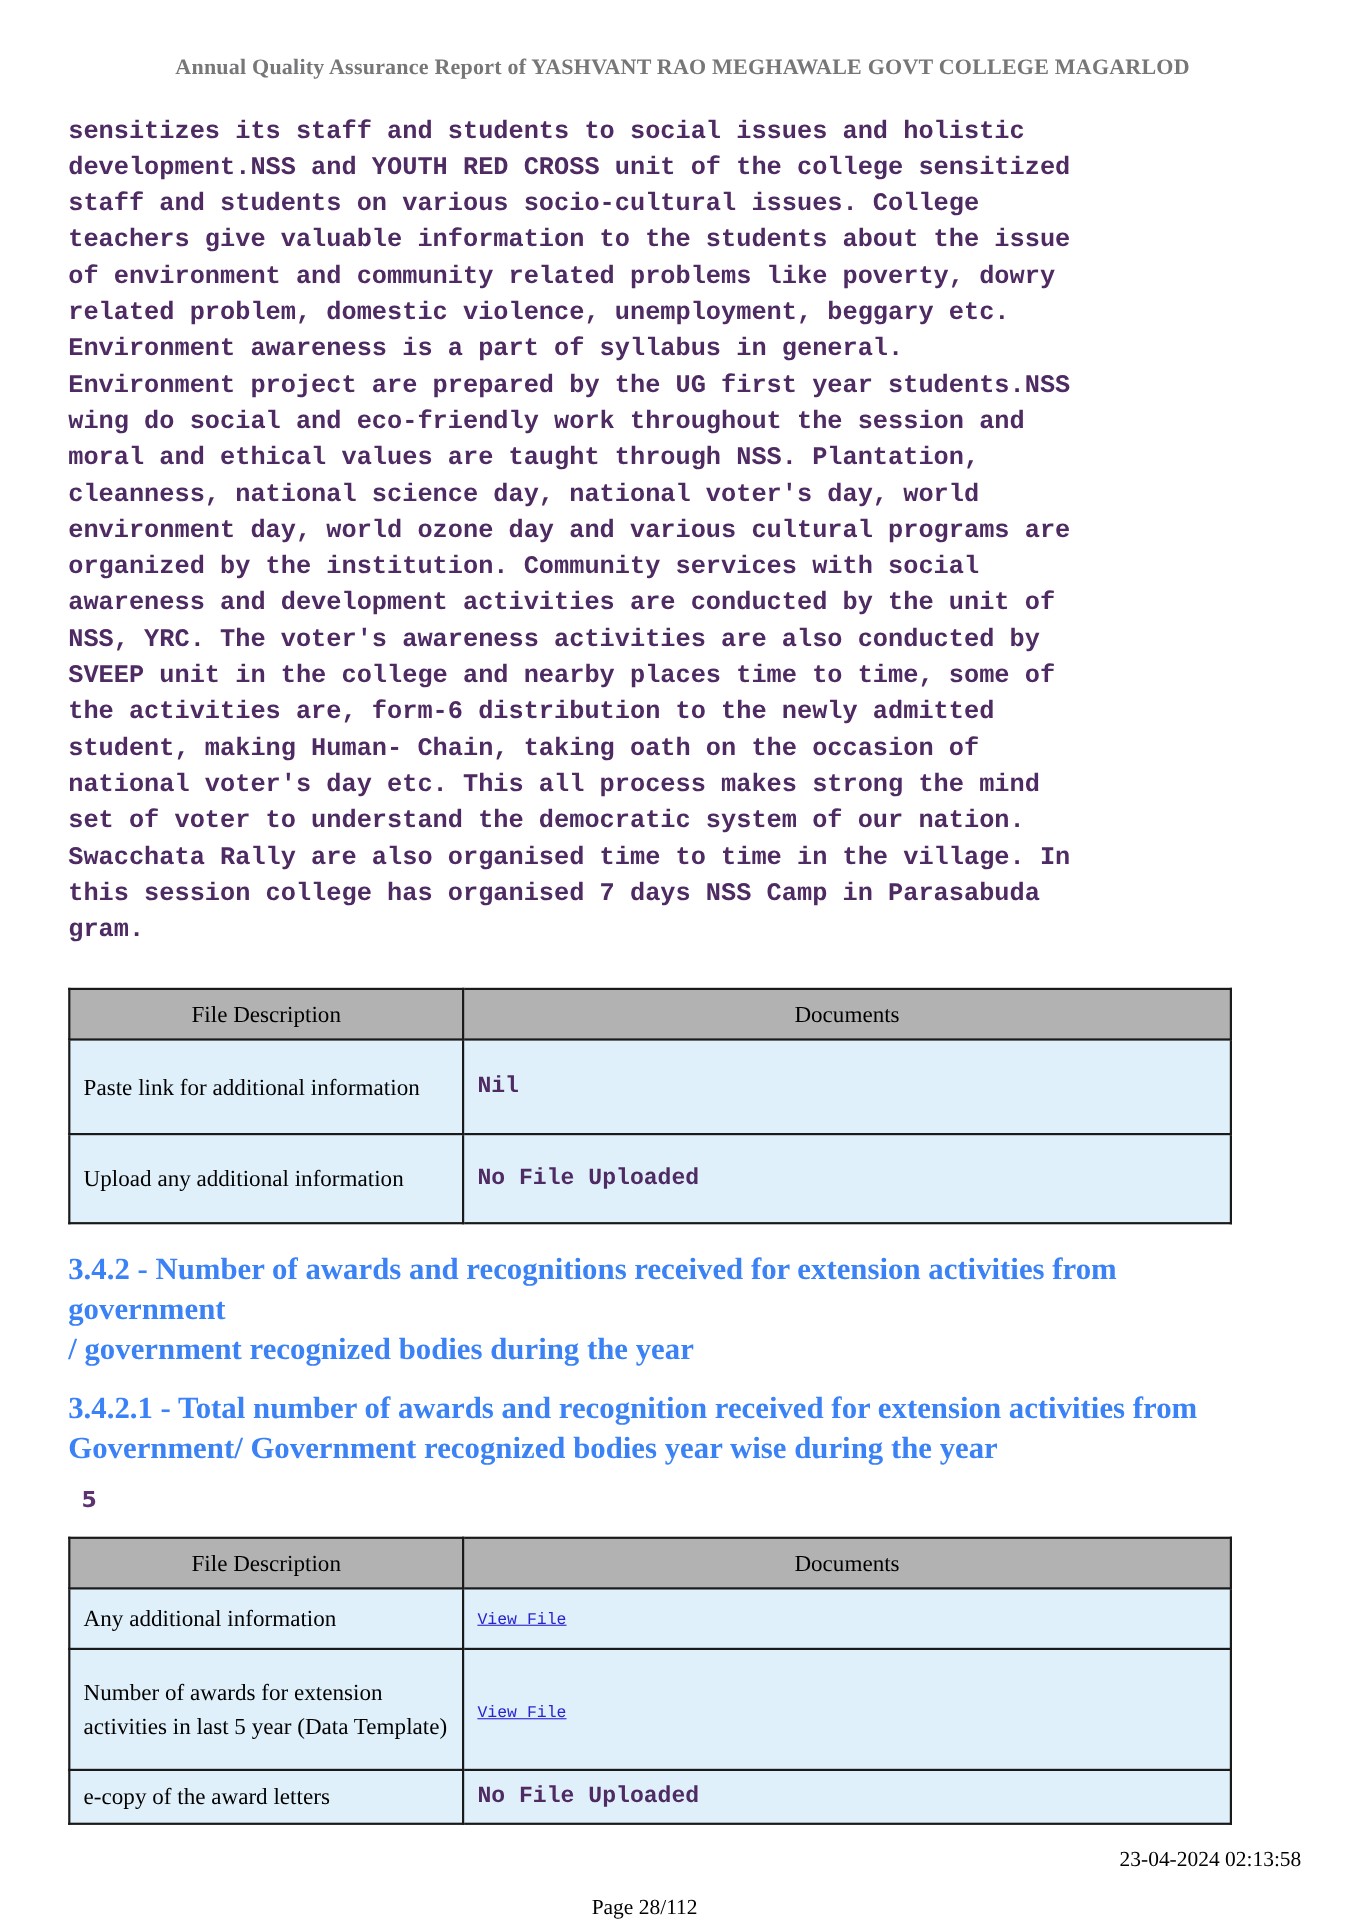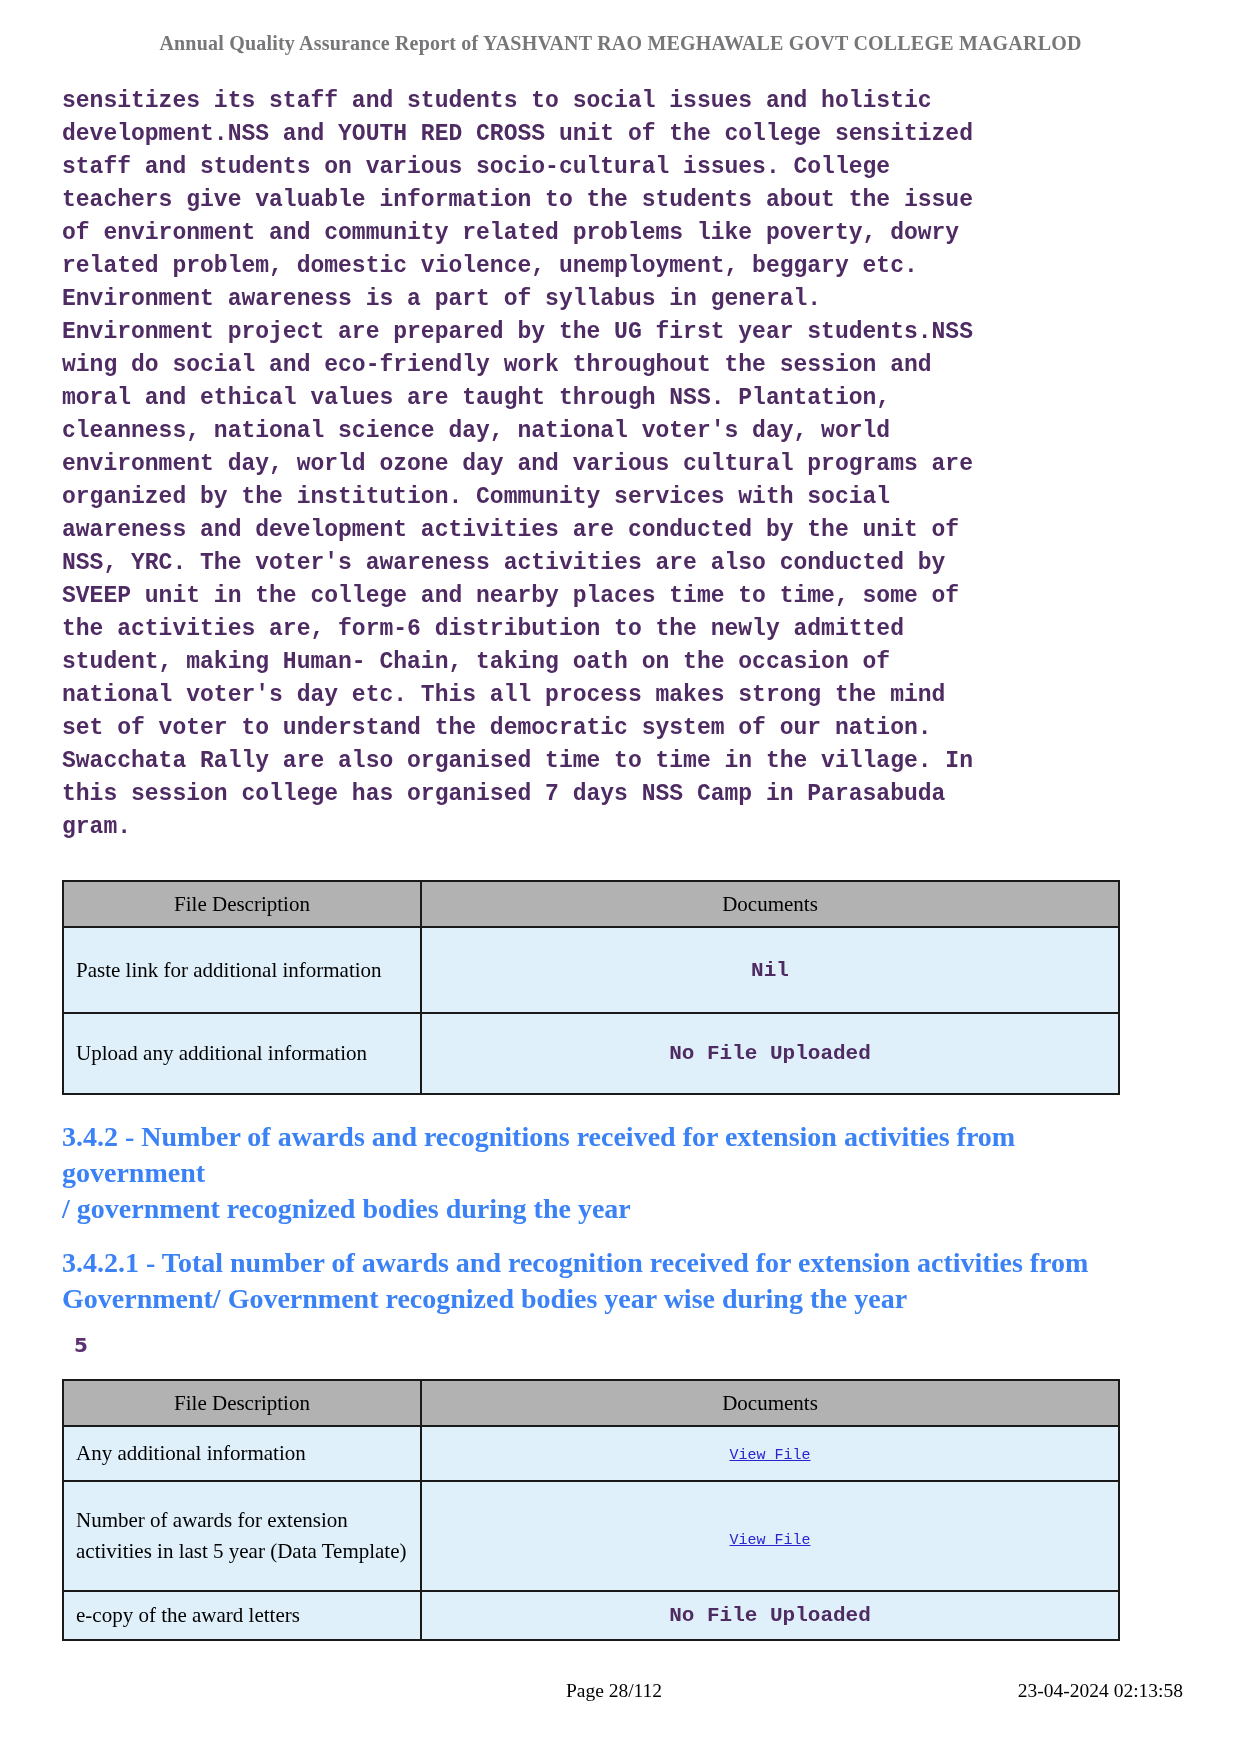--- a/index.html
+++ b/index.html
@@ -6,21 +6,21 @@
   .page {
     position: relative;
     width: 1241px;
     height: 1754px;
     margin: 0 auto;
     background: #ffffff;
     overflow: hidden;
     font-family: "Liberation Serif", serif;
   }
   .doc-title {
-    padding-top: 32px;
+    padding-top: 50px;
     text-align: center;
     font-family: "Liberation Serif", serif;
     font-weight: bold;
     font-size: 20px;
     color: #77777a;
     letter-spacing: 0.2px;
   }
   .body-text {
     margin: 30px 0 0 62px;
     font-family: "Liberation Mono", "DejaVu Sans Mono", monospace;
@@ -54,21 +54,20 @@
     font-size: 21px;
     color: #000;
     vertical-align: middle;
   }
   td.label-cell {
     font-family: "Liberation Serif", serif;
     padding: 8px 12px;
     line-height: 31px;
   }
   td.value-cell {
-    text-align: center;
     font-family: "Liberation Mono", "DejaVu Sans Mono", monospace;
     padding: 8px 12px;
   }
   td.value-cell .plain-value {
     font-weight: bold;
     color: #4f2b63;
     font-size: 21px;
   }
   td.value-cell a.view-link {
     color: #2a24d0;
@@ -108,23 +107,24 @@
     top: 1680px;
     left: 0;
     width: 100%;
     height: 26px;
     font-family: "Liberation Serif", serif;
     font-size: 19.5px;
     color: #000;
   }
   .footer .page-num {
     position: absolute;
-    left: 614px;
+    left: 586px;
     transform: translateX(-50%);
     white-space: nowrap;
+    margin-top: 44px;
   }
   .footer .timestamp {
     position: absolute;
     right: 58px;
     white-space: nowrap;
   }
 </style>
 </head>
 <body>
 

